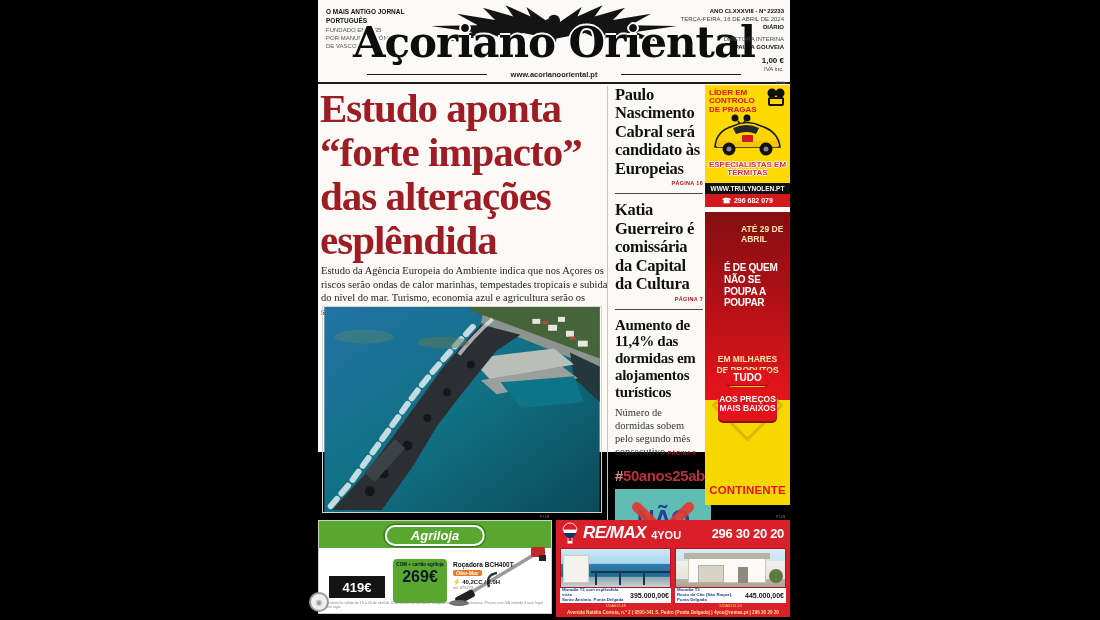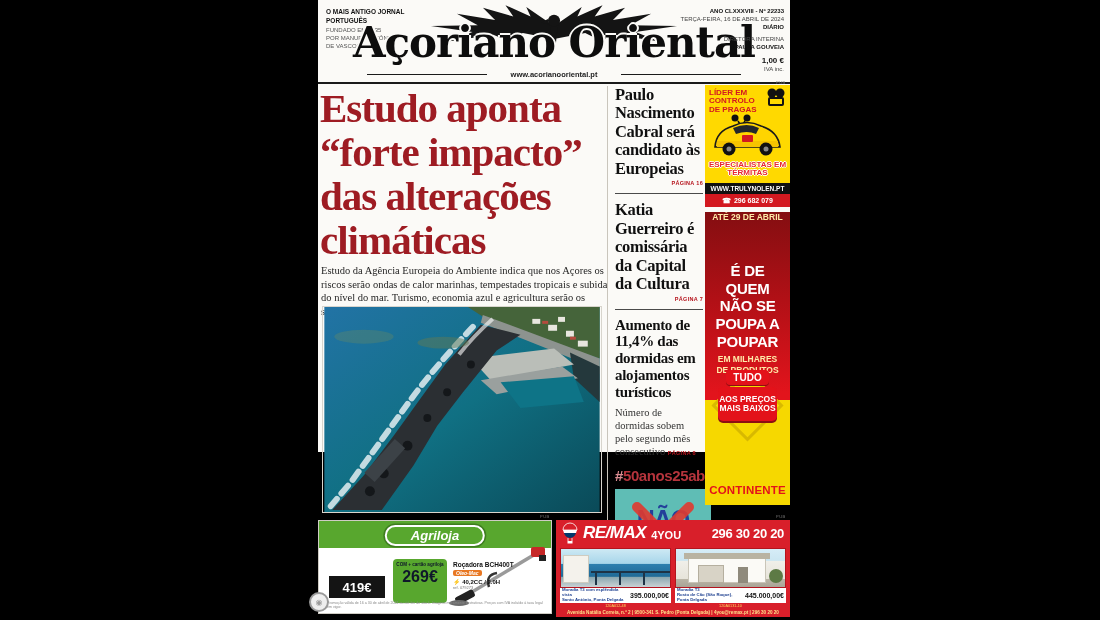--- a/index.html
+++ b/index.html
@@ -57,22 +57,22 @@
   .tn-car{position:absolute;left:4px;top:28px;width:77px;height:46px;}
   .tn-spec{position:absolute;left:0;top:76px;width:85px;text-align:center;color:#e8262d;font-weight:bold;font-size:8px;line-height:1.05;
     text-shadow:-1px 0 0 #fff,1px 0 0 #fff,0 -1px 0 #fff,0 1px 0 #fff;}
   .tn-web{position:absolute;left:0;top:98px;width:85px;height:11px;background:#111;color:#fff;font-weight:bold;font-size:6.5px;
     display:flex;align-items:center;justify-content:center;}
   .tn-tel{position:absolute;left:0;top:109px;width:85px;height:13px;background:#d31920;color:#fff;font-weight:bold;font-size:7px;
     display:flex;align-items:center;justify-content:center;gap:3px;}
 
   .ad-ct{position:absolute;left:387px;top:212px;width:85px;height:293px;overflow:hidden;
     background:linear-gradient(180deg,#840e11 0%,#b11016 30%,#e2141c 62%,#e2141c 64%,#f6d800 64%,#f6d800 100%);}
-  .ct-date{position:absolute;left:0;top:0;width:85px;text-align:center;color:#ffe9a8;font-weight:bold;font-size:8.5px;line-height:1.2;}
-  .ct-slogan{position:absolute;left:10px;top:50px;width:65px;text-align:center;color:#fff;font-weight:bold;font-size:15px;line-height:1.18;letter-spacing:-.3px;}
+  .ct-date{position:absolute;left:0;top:12px;width:85px;color:#ffe9a8;font-weight:bold;font-size:8.5px;line-height:1.2;padding-left:36px;}
+  .ct-slogan{position:absolute;left:19px;top:50px;width:65px;color:#fff;font-weight:bold;font-size:10px;line-height:1.18;letter-spacing:-.3px;}
   .ct-sub{position:absolute;left:6px;top:142px;width:73px;text-align:center;color:#ffe9a8;font-weight:bold;font-size:8.5px;line-height:1.25;}
   .ct-diamond{position:absolute;left:17px;top:168px;width:51px;height:51px;background:#f6d800;border:3px solid #d8b900;transform:rotate(45deg);}
   .ct-tudo{position:absolute;left:21px;top:158px;width:43px;height:15px;background:#e3121a;border-radius:4px;color:#fff;font-weight:bold;
     font-size:10px;display:flex;align-items:center;justify-content:center;box-shadow:0 1px 0 #8c0f12;}
   .ct-badge{position:absolute;left:13px;top:175px;width:59px;height:34px;background:#e3121a;border-radius:5px;color:#fff;font-weight:bold;
     font-size:8.5px;line-height:1.1;display:flex;align-items:center;justify-content:center;text-align:center;box-shadow:0 2px 0 #8c0f12;}
   .ct-ghost{position:absolute;left:0px;top:216px;width:85px;text-align:center;font-weight:bold;font-size:34px;line-height:.95;color:#e3121a;opacity:.16;letter-spacing:-2px;}
   .ct-brand{position:absolute;left:0;top:272px;width:85px;text-align:center;color:#e3121a;font-weight:bold;font-size:11.5px;letter-spacing:.2px;}
 
   
@@ -153,21 +153,21 @@
         <div class="rule"></div>
         <span class="url">www.acorianooriental.pt</span>
         <div class="rule"></div>
       </div>
     </div>
 
     <div class="headline">
       <div>Estudo aponta</div>
       <div>“forte impacto”</div>
       <div>das alterações</div>
-      <div>climáticas</div>
+      <div>esplêndida</div>
     </div>
 
     <div class="standfirst">
       <span>Estudo da Agência Europeia do Ambiente indica que nos Açores os riscos serão ondas de calor marinhas, tempestades tropicais e subida do nível do mar. Turismo, economia azul e agricultura serão os setores mais afetados </span><span class="pageref">PÁGINAS 4 E 5</span>
     </div>
 
     <svg class="photo" viewBox="0 0 278 207" aria-hidden="true">
       <defs>
         <linearGradient id="sea" x1="0" y1="0" x2="1" y2="1">
           <stop offset="0" stop-color="#2273a5"></stop>

